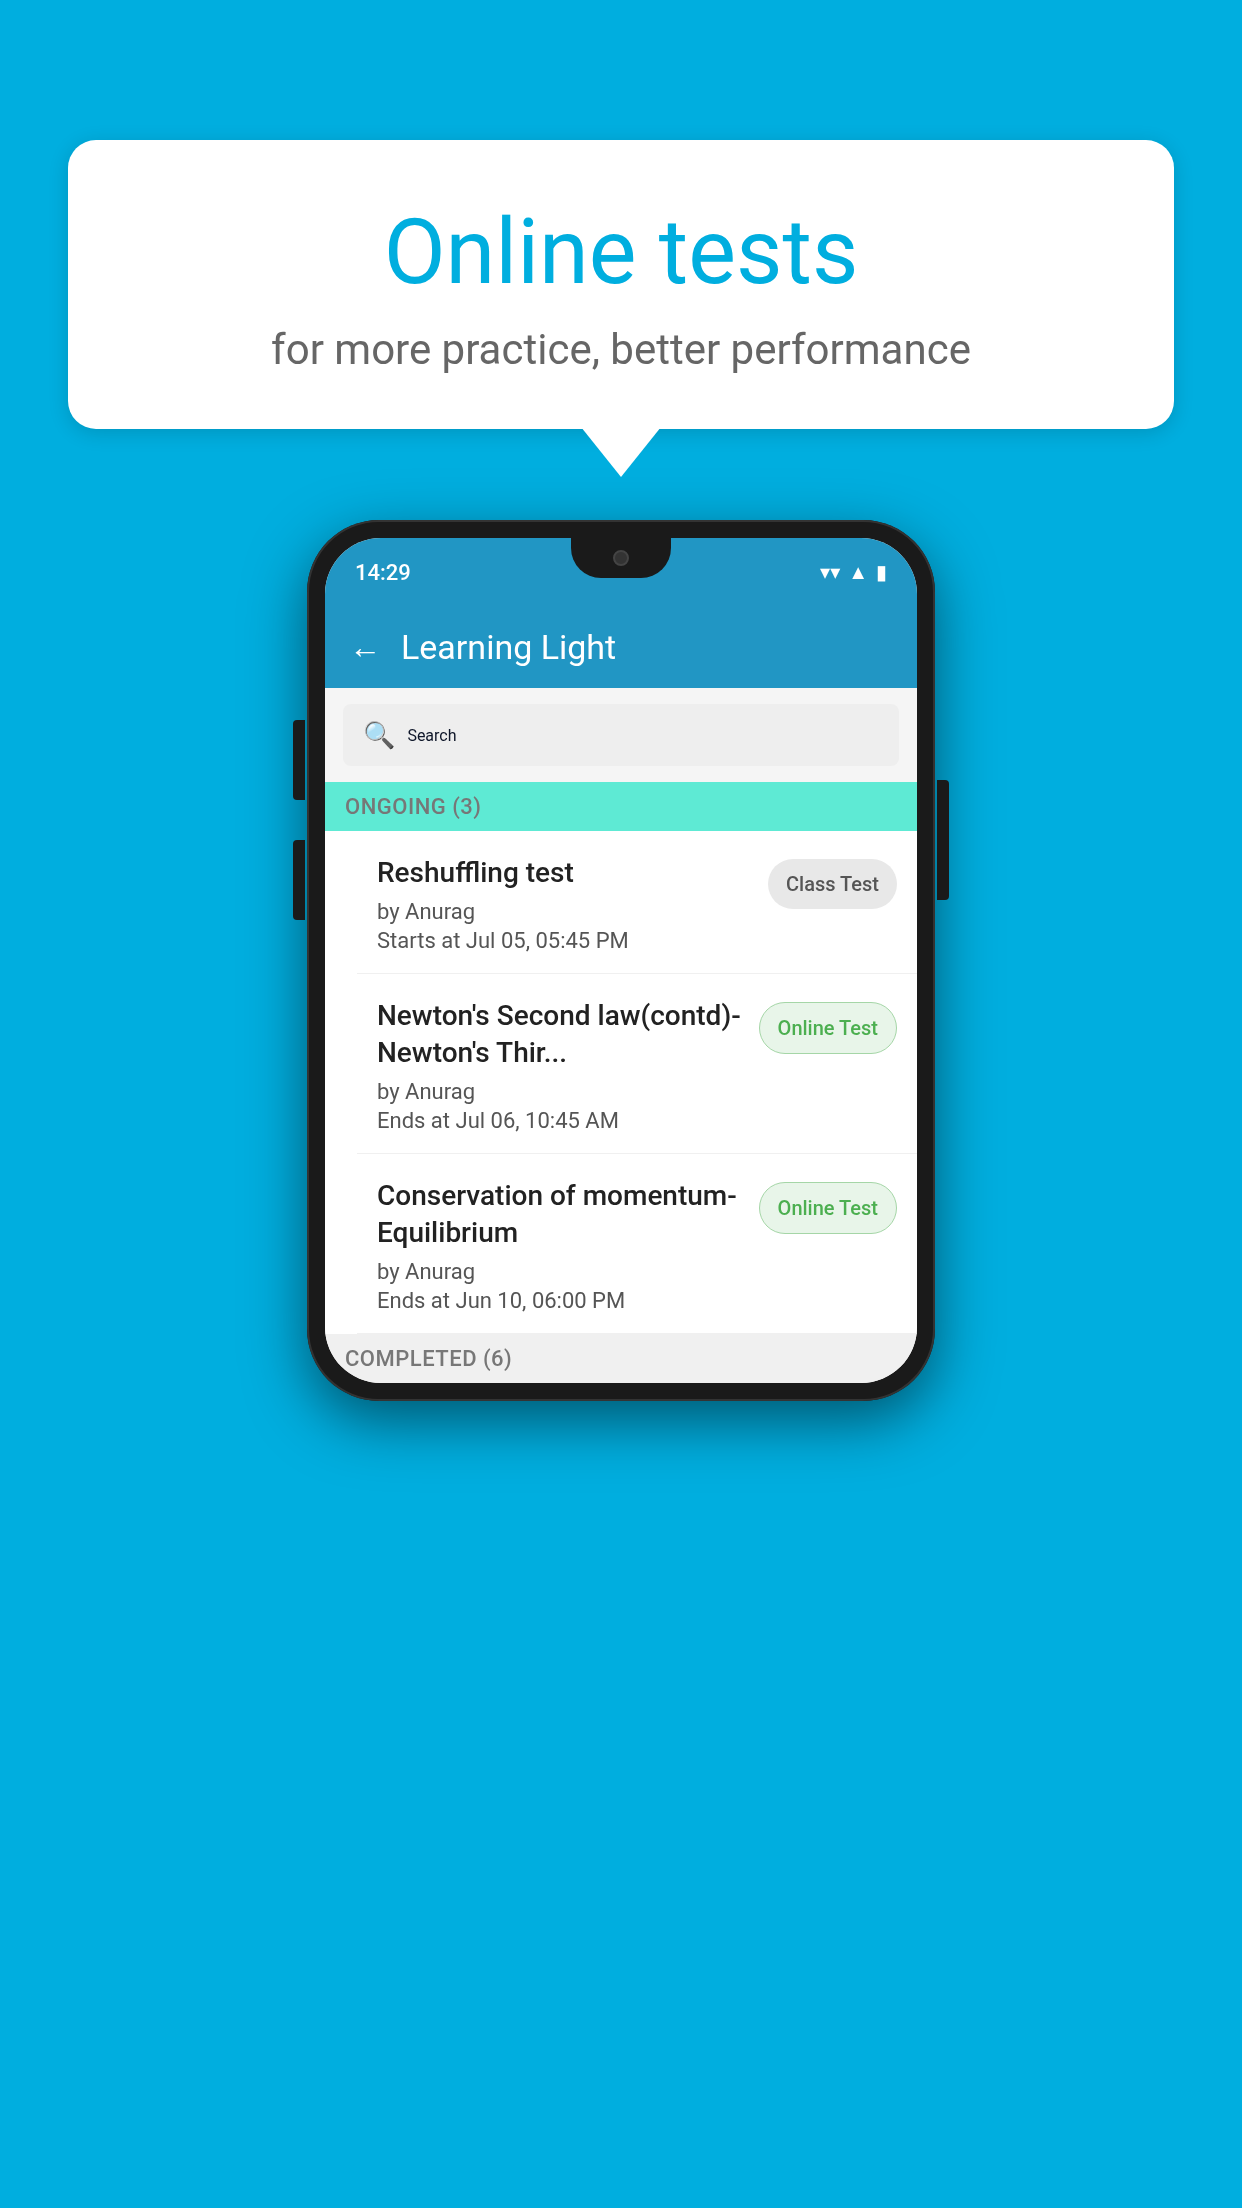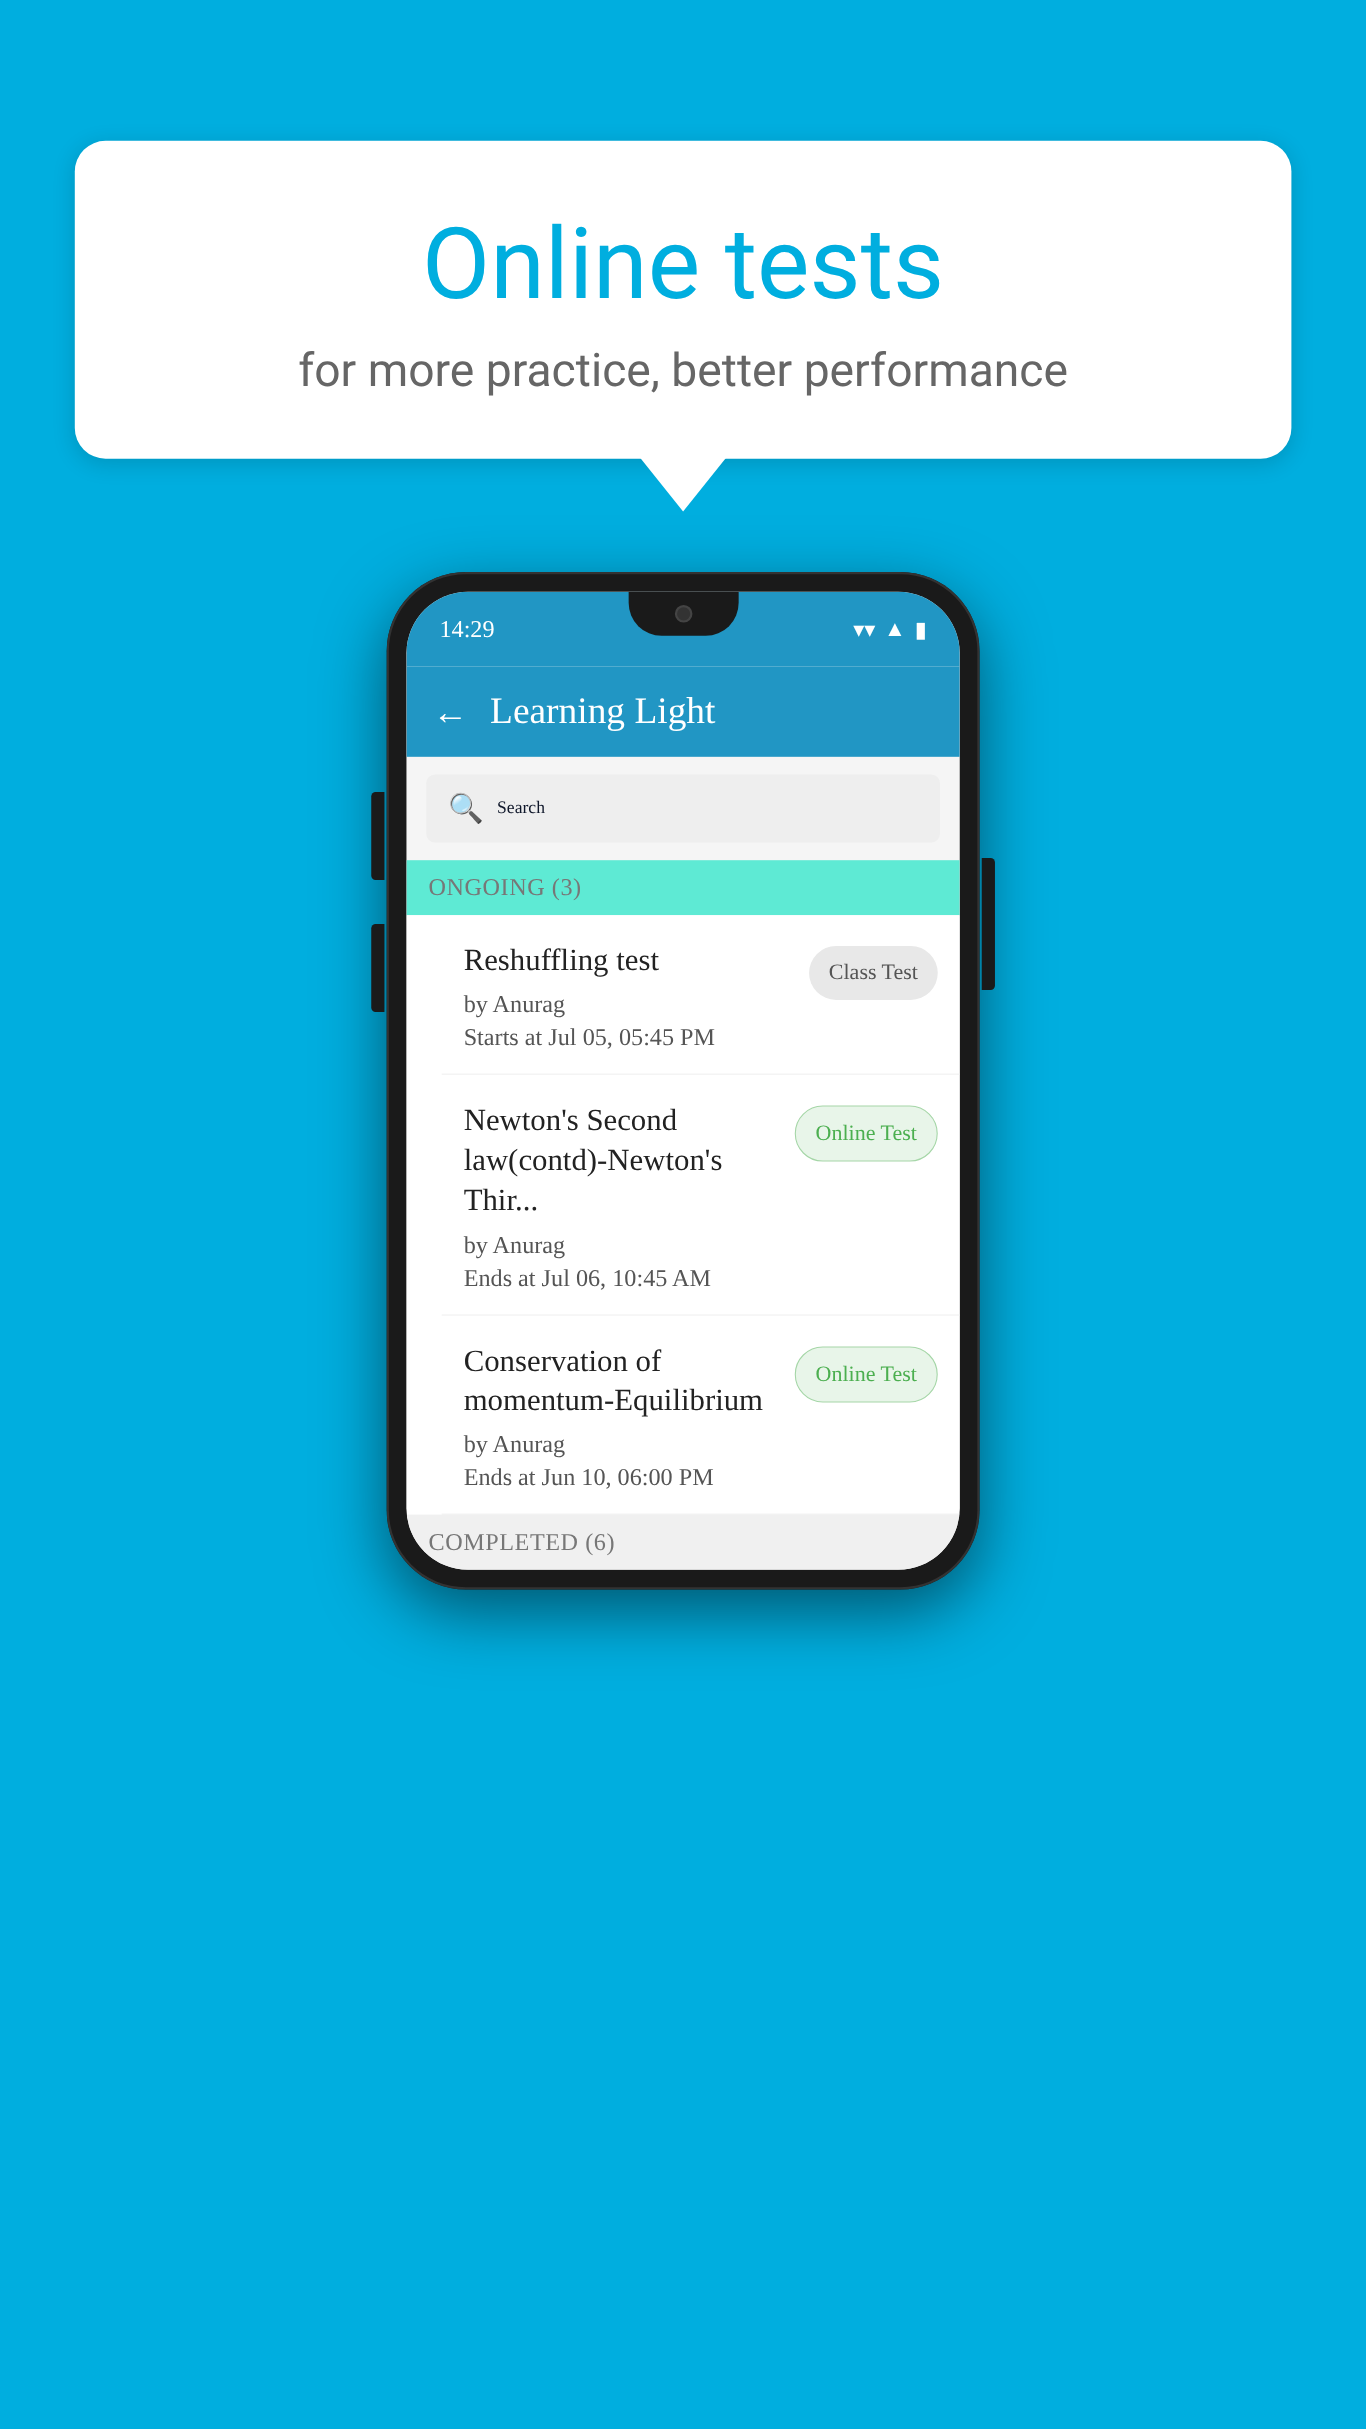--- a/index.html
+++ b/index.html
@@ -9,21 +9,21 @@
       height: 2208px;
       background-color: #00AEDF;
       font-family: 'Roboto', Arial, sans-serif;
       overflow: hidden;
       position: relative;
     }
 
     
     .speech-bubble {
       position: absolute;
-      top: 128px;
+      top: 140px;
       left: 68px;
       right: 68px;
       background: white;
       border-radius: 28px;
       padding: 60px 50px 55px;
       text-align: center;
       box-shadow: 0 4px 20px rgba(0,0,0,0.15);
     }
 
     .speech-bubble::after {
@@ -51,22 +51,21 @@
       color: #666;
       font-weight: 400;
     }
 
     
     .phone-wrapper {
       position: absolute;
       top: 520px;
       left: 50%;
       transform: translateX(-50%);
-      width: 539px;
-      font-family: Liberation Serif, serif;
+      width: 628px;
     }
 
     .phone-outer {
       background: #1a1a1a;
       border-radius: 72px;
       padding: 18px;
       box-shadow: 0 20px 60px rgba(0,0,0,0.5), inset 0 0 0 2px #333;
       position: relative;
     }
 

